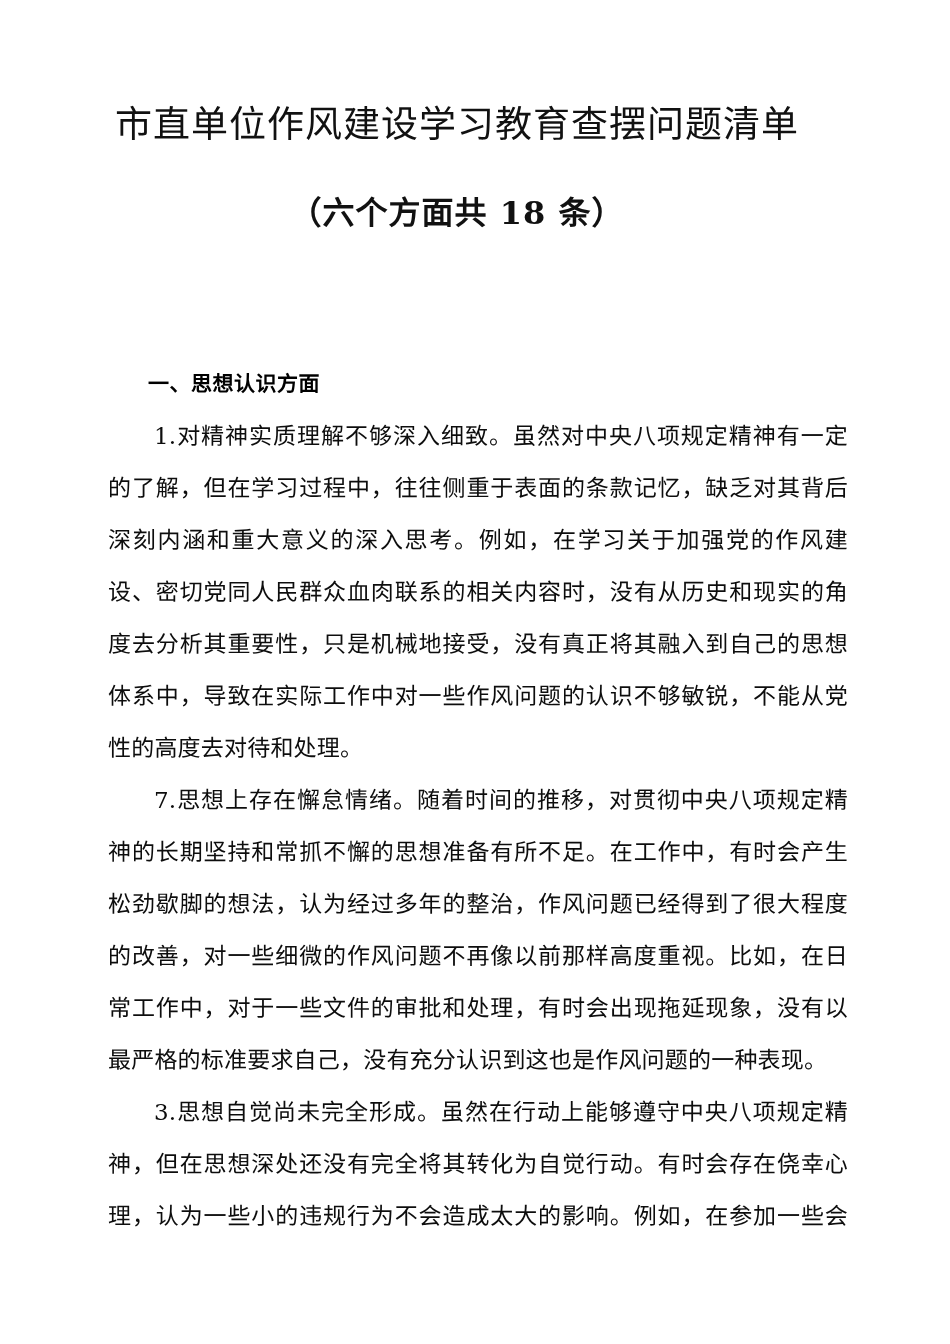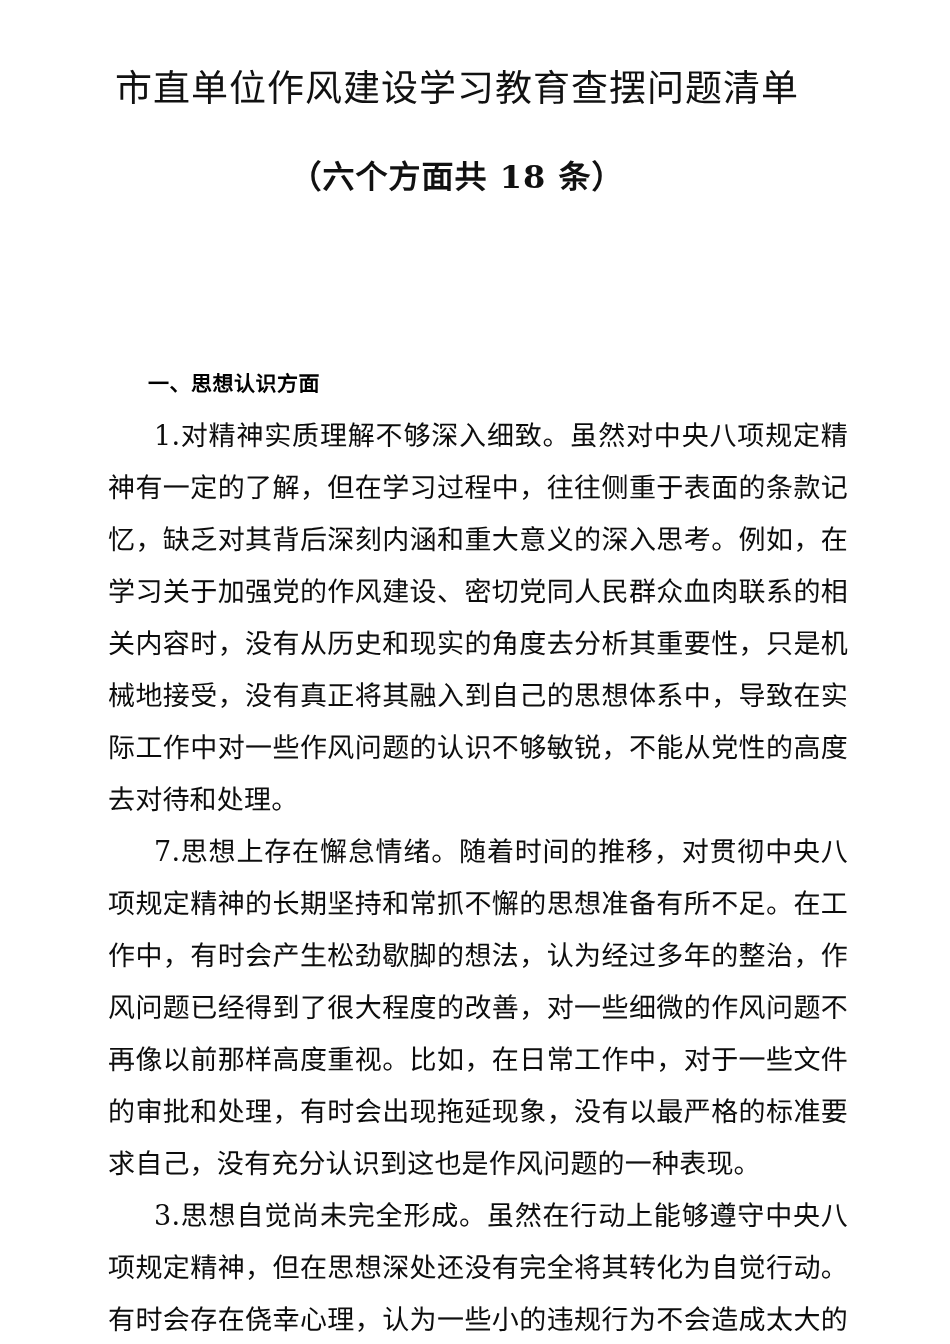--- a/index.html
+++ b/index.html
@@ -24,21 +24,21 @@
     box-sizing: border-box;
     background: #ffffff;
   }
 
   
   .title-block {
     position: absolute;
     left: 0;
     top: 0;
     width: 914px;
-    padding-top: 60px;
+    padding-top: 96px;
     text-align: center;
   }
 
   .doc-title {
     font-family: "DejaVu Serif", "Liberation Serif", serif;
     font-size: 37px;
     line-height: 58px;
     letter-spacing: 1px;
     font-weight: 400;
     color: #111111;
@@ -69,21 +69,21 @@
     font-weight: 700;
     font-size: 21px;
     line-height: 52px;
     letter-spacing: 0.5px;
     text-indent: 40px;
     color: #000000;
   }
 
   .para {
     font-family: "DejaVu Serif", "Liberation Serif", serif;
-    font-size: 27px;
+    font-size: 23px;
     line-height: 52px;
     text-align: justify;
     text-justify: inter-ideograph;
     text-indent: 46px;
     letter-spacing: 0.2px;
     color: #0d0d0d;
     margin: 0;
   }
 
   .para:last-child {

